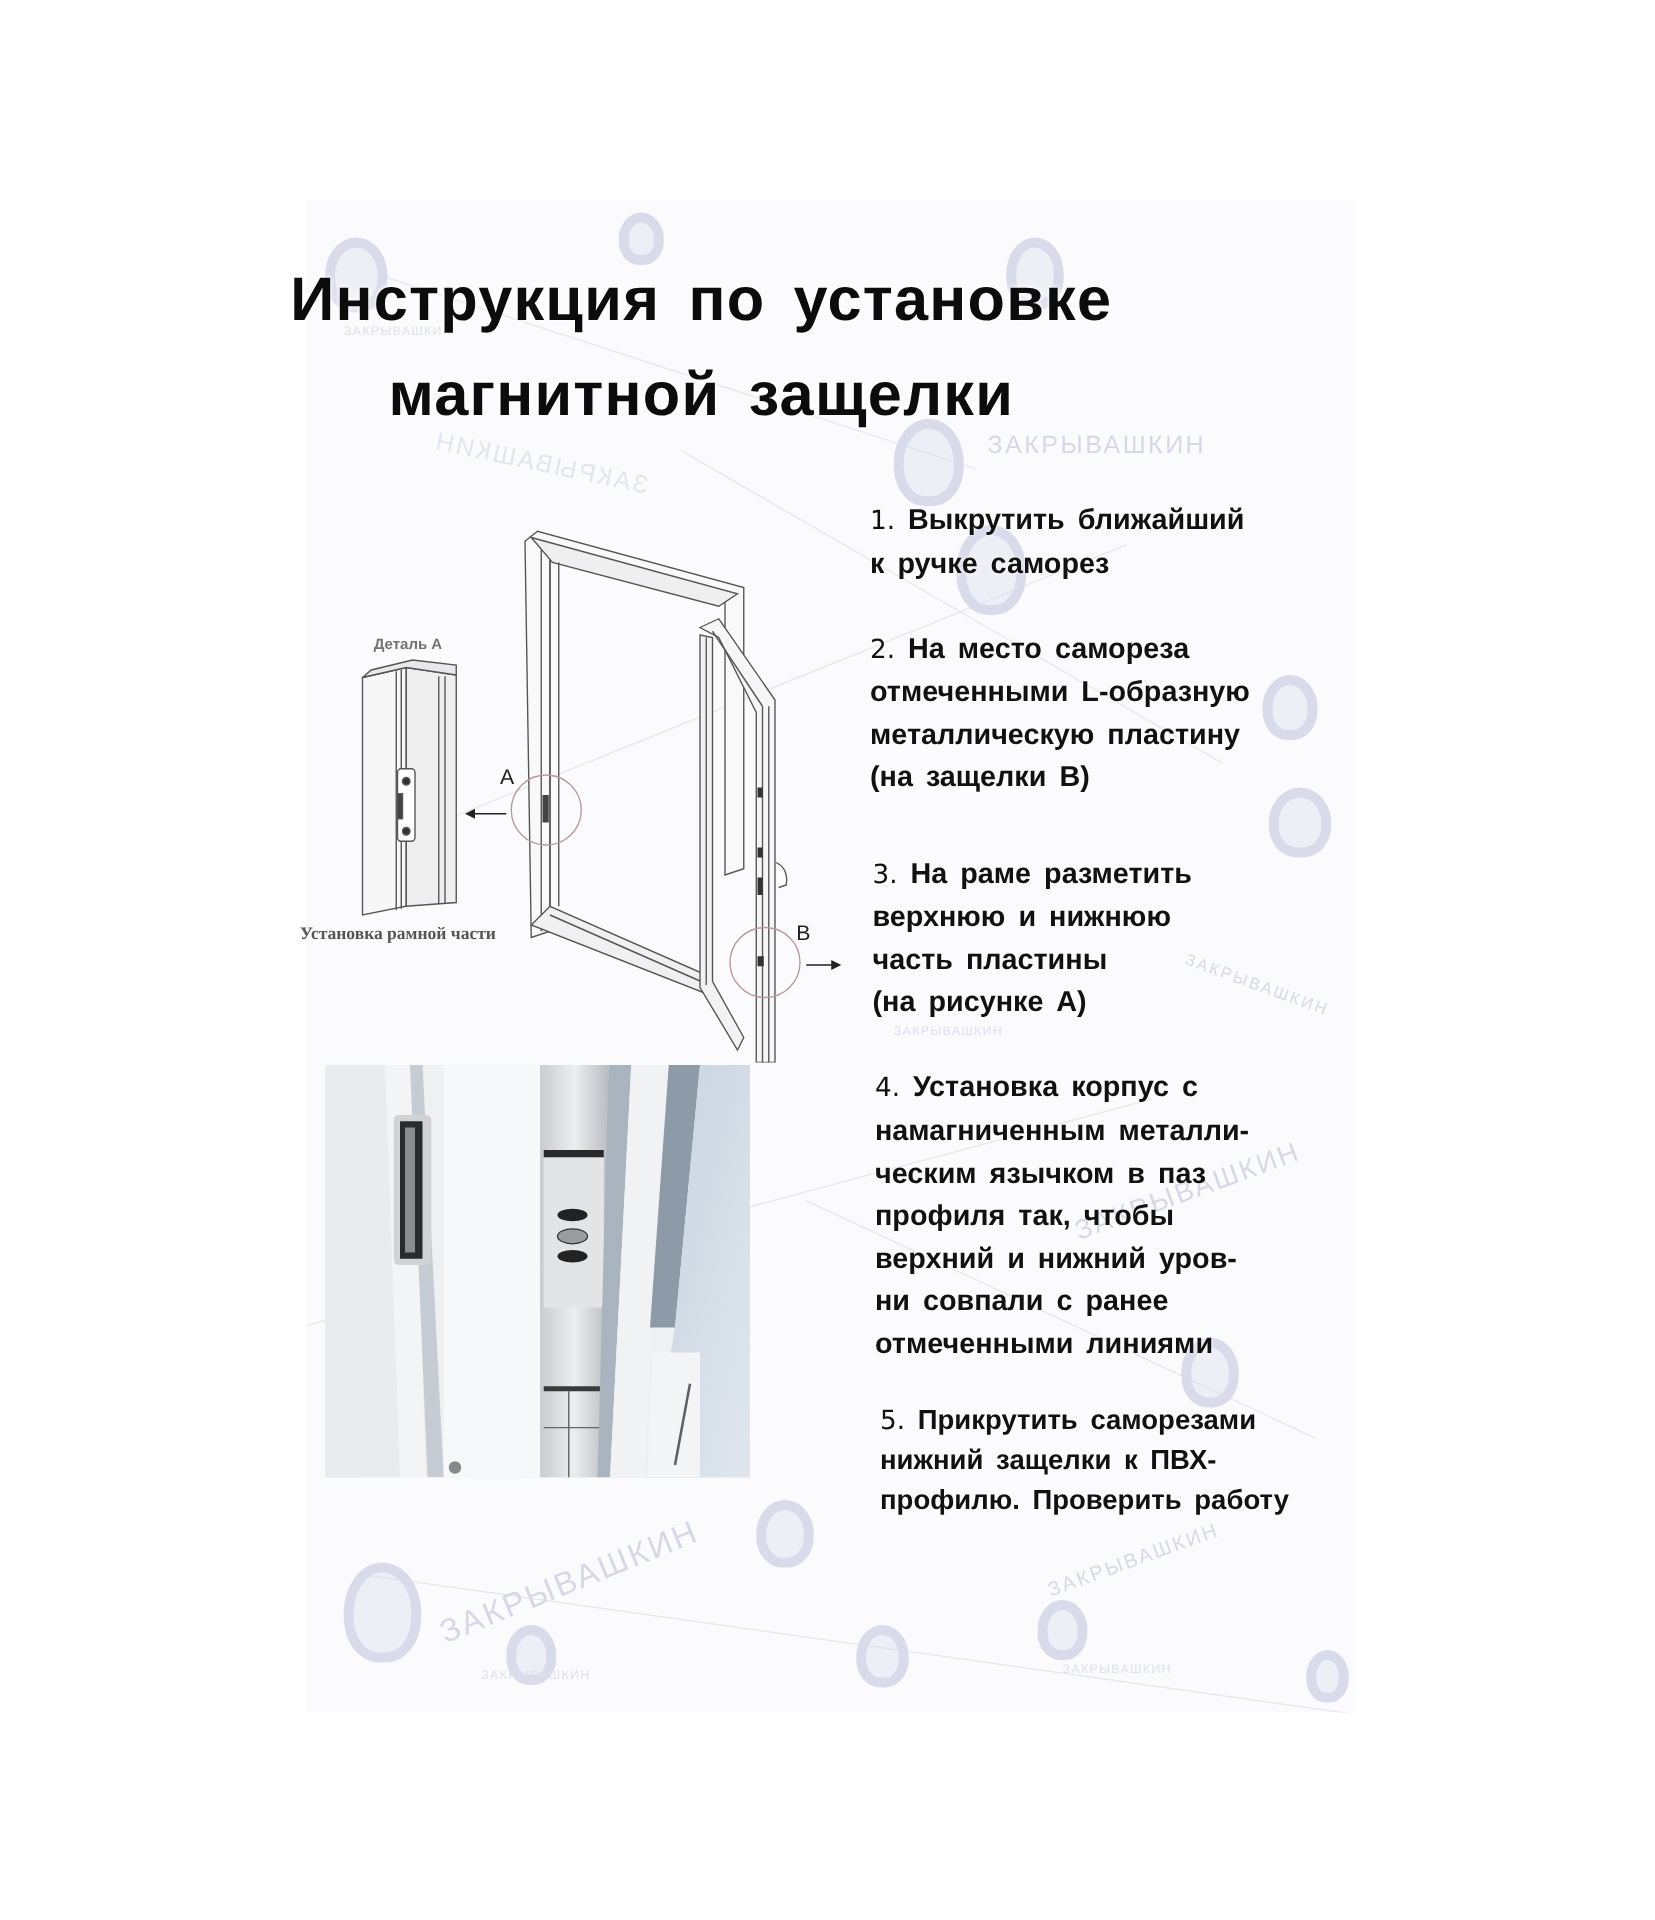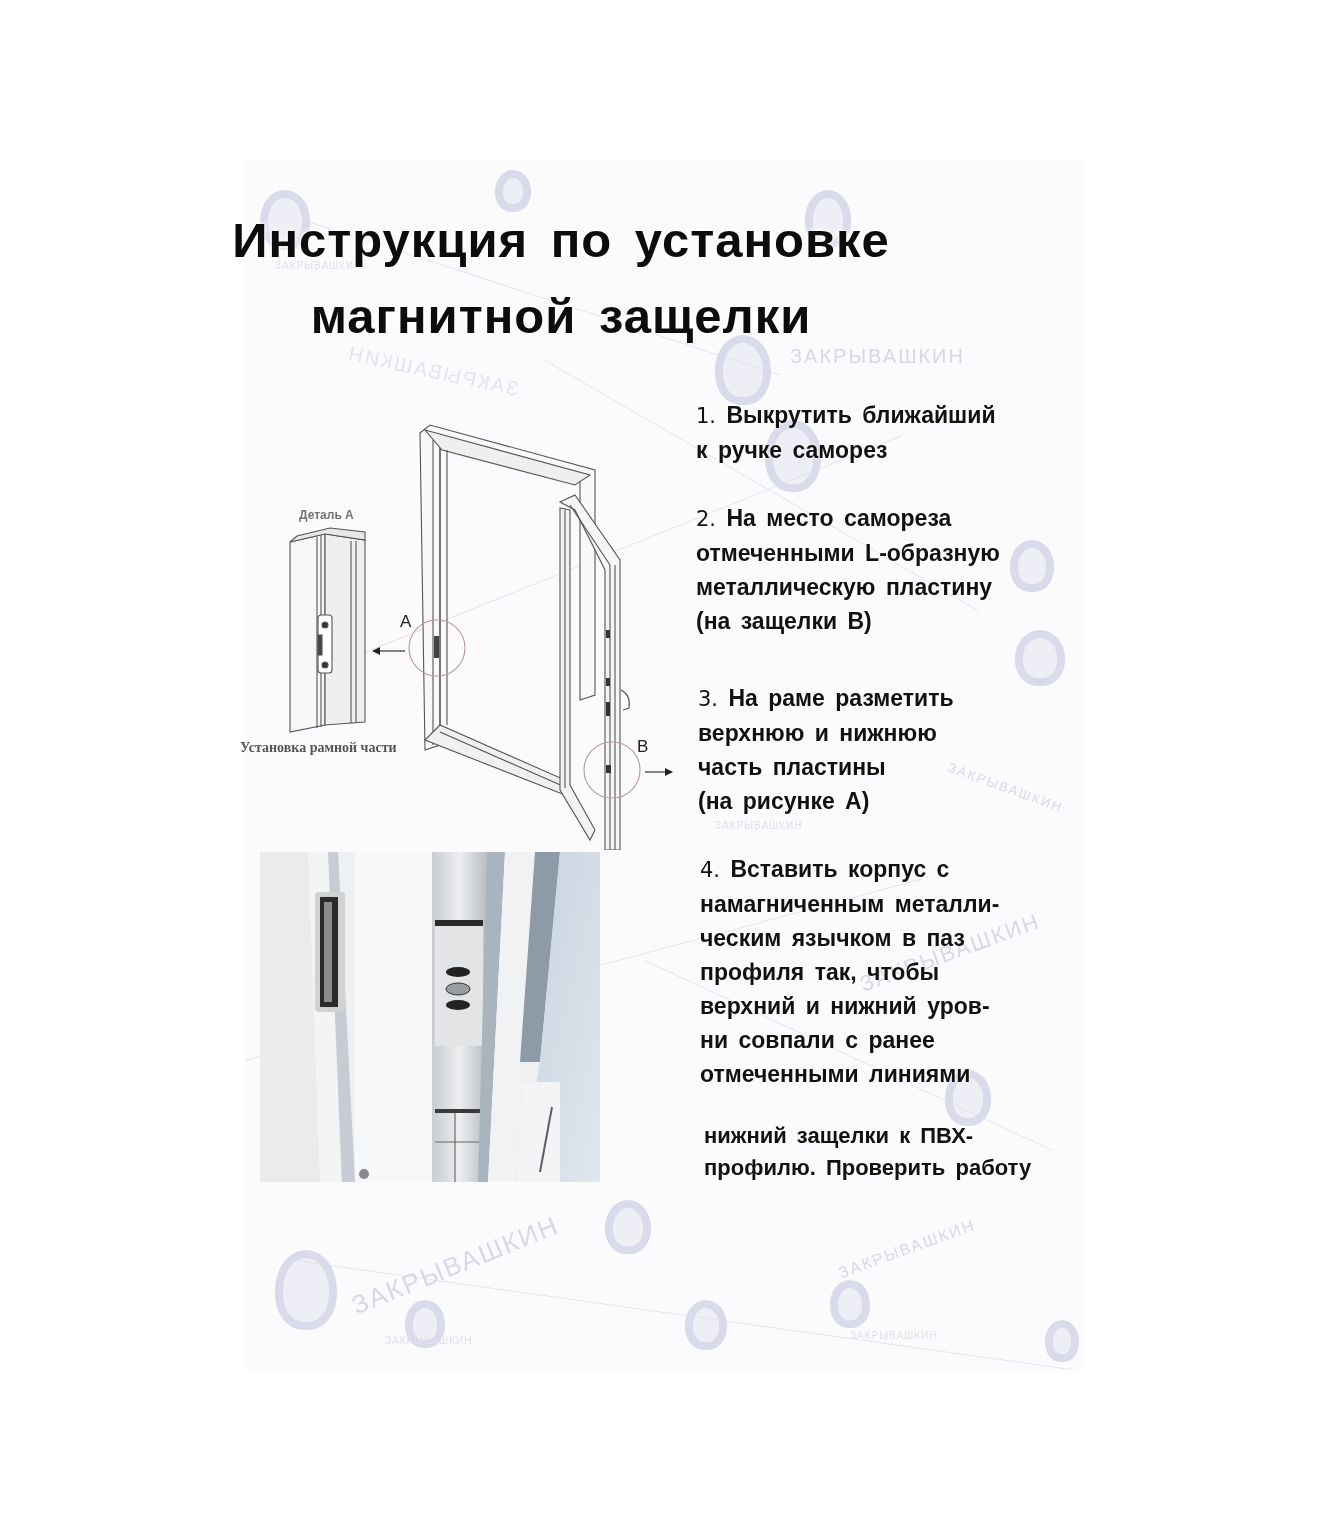--- a/index.html
+++ b/index.html
@@ -194,26 +194,27 @@
   </div>
 
   <div class="step" style="left:2px;top:283px">
     <span class="step-line"><span class="num">3.</span> <span>На раме разметить</span></span>
     <span class="step-line">верхнюю и нижнюю</span>
     <span class="step-line">часть пластины</span>
     <span class="step-line">(на рисунке А)</span>
   </div>
 
   <div class="step" style="left:4px;top:454px">
-    <span class="step-line"><span class="num">4.</span> <span>Вставить корпус с</span></span>
+    <span class="step-line"><span class="num">4.</span> <span>Установка корпус с</span></span>
     <span class="step-line">намагниченным металли-</span>
     <span class="step-line">ческим язычком в паз</span>
     <span class="step-line">профиля так, чтобы</span>
     <span class="step-line">верхний и нижний уров-</span>
     <span class="step-line">ни совпали с ранее</span>
     <span class="step-line">отмеченными линиями</span>
   </div>
 
   <div class="step" style="left:8px;top:722px;font-size:22px;line-height:32px">
+    <span class="step-line"><span class="num">5.</span> <span>Прикрутить саморезами</span></span>
     <span class="step-line">нижний защелки к ПВХ-</span>
     <span class="step-line">профилю. Проверить работу</span>
   </div>
 </div>
 
 </body></html>

